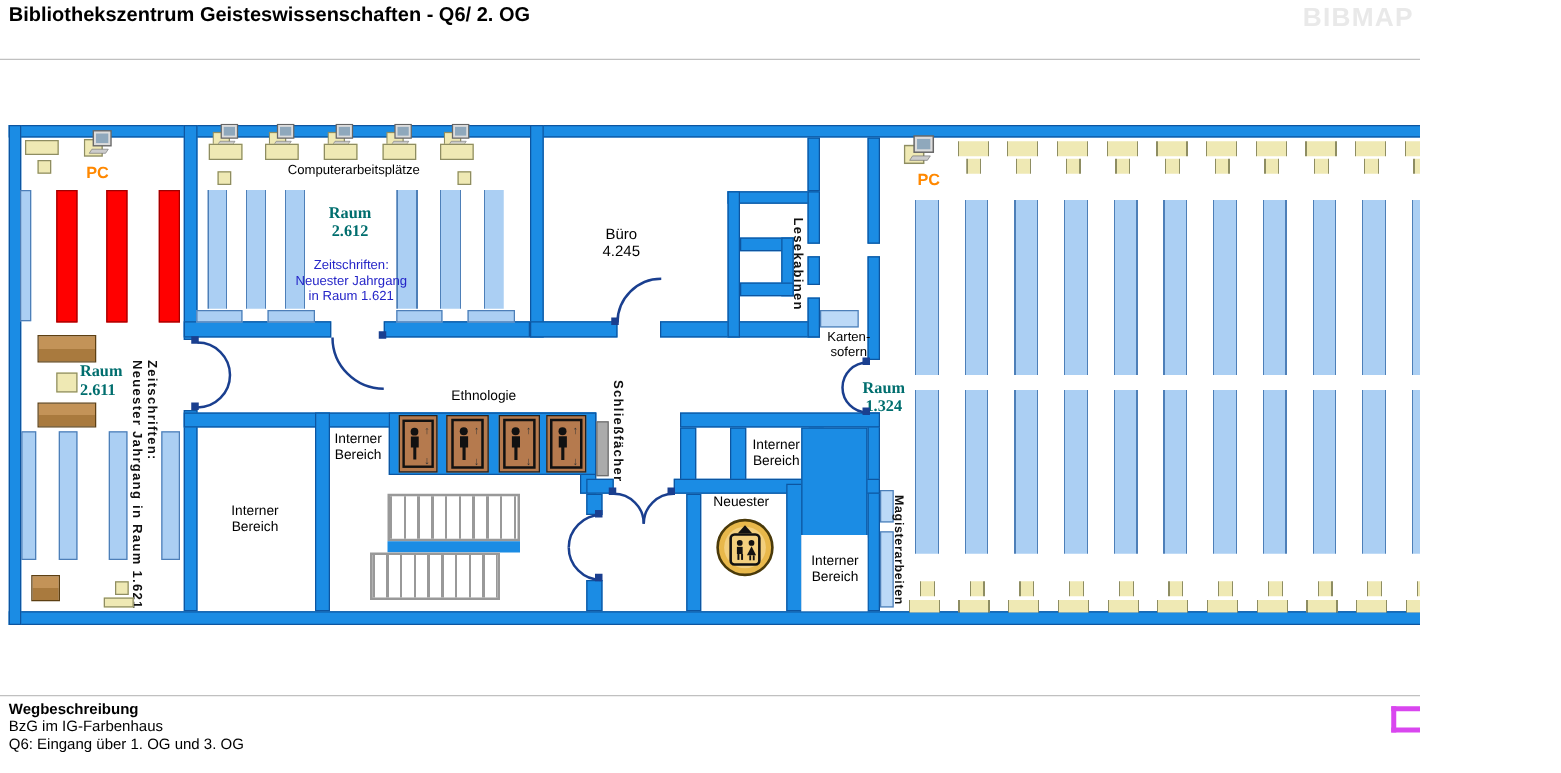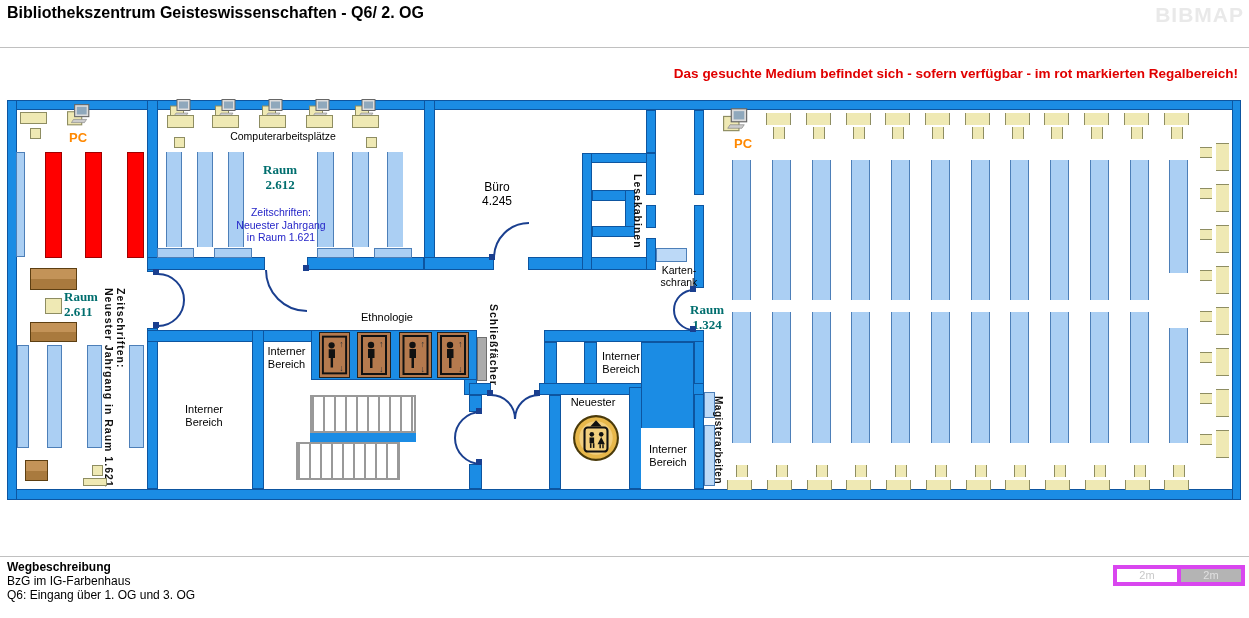--- a/index.html
+++ b/index.html
@@ -1,16 +1,16 @@
 <!DOCTYPE html>
 <html><head>
 <meta charset="utf-8">
 <style>
   html,body{margin:0;padding:0;background:#fff;font-family:"Liberation Sans",sans-serif;}
-  .page{position:relative;width:1249px;height:618px;background:#fff;overflow:hidden;}
+  .page{position:relative;width:1136px;height:618px;background:#fff;overflow:hidden;}
   .abs{position:absolute;}
   .title{position:absolute;left:7px;top:4px;font-size:16px;font-weight:bold;color:#000;}
   .subtitle{position:absolute;left:7px;top:26px;font-size:12.5px;color:#000;}
   .logo{position:absolute;right:5px;top:3px;font-size:21px;font-weight:bold;color:#e9e9e9;letter-spacing:1px;}
   .hline{position:absolute;left:0;width:1249px;height:1px;background:#c0c0c0;}
   .notice{position:absolute;right:11px;top:66px;font-size:13.5px;font-weight:bold;color:#e00000;}
   .plan{position:absolute;left:7px;top:98px;width:1235px;height:404px;background:#fff;}
   .wall{position:absolute;background:#1b8ce4;border:1px solid #0d55a0;box-sizing:border-box;}
   .whitebox{position:absolute;background:#fff;}
   .shelf{position:absolute;background:#abcff3;border:1px solid #4d7fb8;box-sizing:border-box;}
@@ -47,21 +47,20 @@
   .seg2{background:#b4b4b4;color:#e0e0e0;}
 </style>
 </head>
 <body>
 
 <div class="page">
 
   <div class="title">Bibliothekszentrum Geisteswissenschaften - Q6/ 2. OG</div>
   <div class="logo">BIBMAP</div>
   <div class="hline" style="top:47px;"></div>
-  <div class="notice">Das gesuchte Medium befindet sich - sofern verfügbar -  im rot markierten Regalbereich!</div>
 
   <div class="plan">
 
     <div class="wall" style="left:0;top:2px;width:1234px;height:10px;"></div>
     <div class="wall" style="left:0;top:391px;width:1234px;height:11px;"></div>
     <div class="wall" style="left:0;top:2px;width:10px;height:400px;"></div>
     <div class="wall" style="left:1225px;top:2px;width:9px;height:400px;"></div>
 
     <div class="wall" style="left:140px;top:2px;width:11px;height:172px;"></div>
     <div class="wall" style="left:140px;top:230px;width:11px;height:161px;"></div>
@@ -190,21 +189,21 @@
 
     <div class="lbl" style="left:458px;top:83px;width:64px;font-size:12px;">
       <span>Büro</span><br>
       <span>4.245</span>
     </div>
 
     <div class="vt" style="left:625px;top:76px;">Lesekabinen</div>
     <div class="shelf lt" style="left:649px;top:150px;width:31px;height:14px;"></div>
     <div class="lbl lbl-s" style="left:641px;top:166px;width:62px;">
       <span>Karten-</span><br>
-      <span>schrank</span>
+      <span>sofern</span>
     </div>
 
     <div class="lbl" style="left:340px;top:213px;width:80px;">Ethnologie</div>
     <div class="cabin" style="left:312px;top:234px;width:31px;height:46px;"><svg width="29" height="44" viewBox="0 0 30 44">
           <rect x="3" y="3" width="24" height="38" fill="none" stroke="#111" stroke-width="2"></rect>
           <circle cx="12" cy="12" r="3.2" fill="#111"></circle>
           <path d="M9,16 h6.5 v9 h-2 v10 h-2.5 v-10 H9 z" fill="#111"></path>
           <text x="20" y="14" font-size="9" fill="#333">↑</text>
           <text x="20" y="39" font-size="9" fill="#333">↓</text>
         </svg></div>

